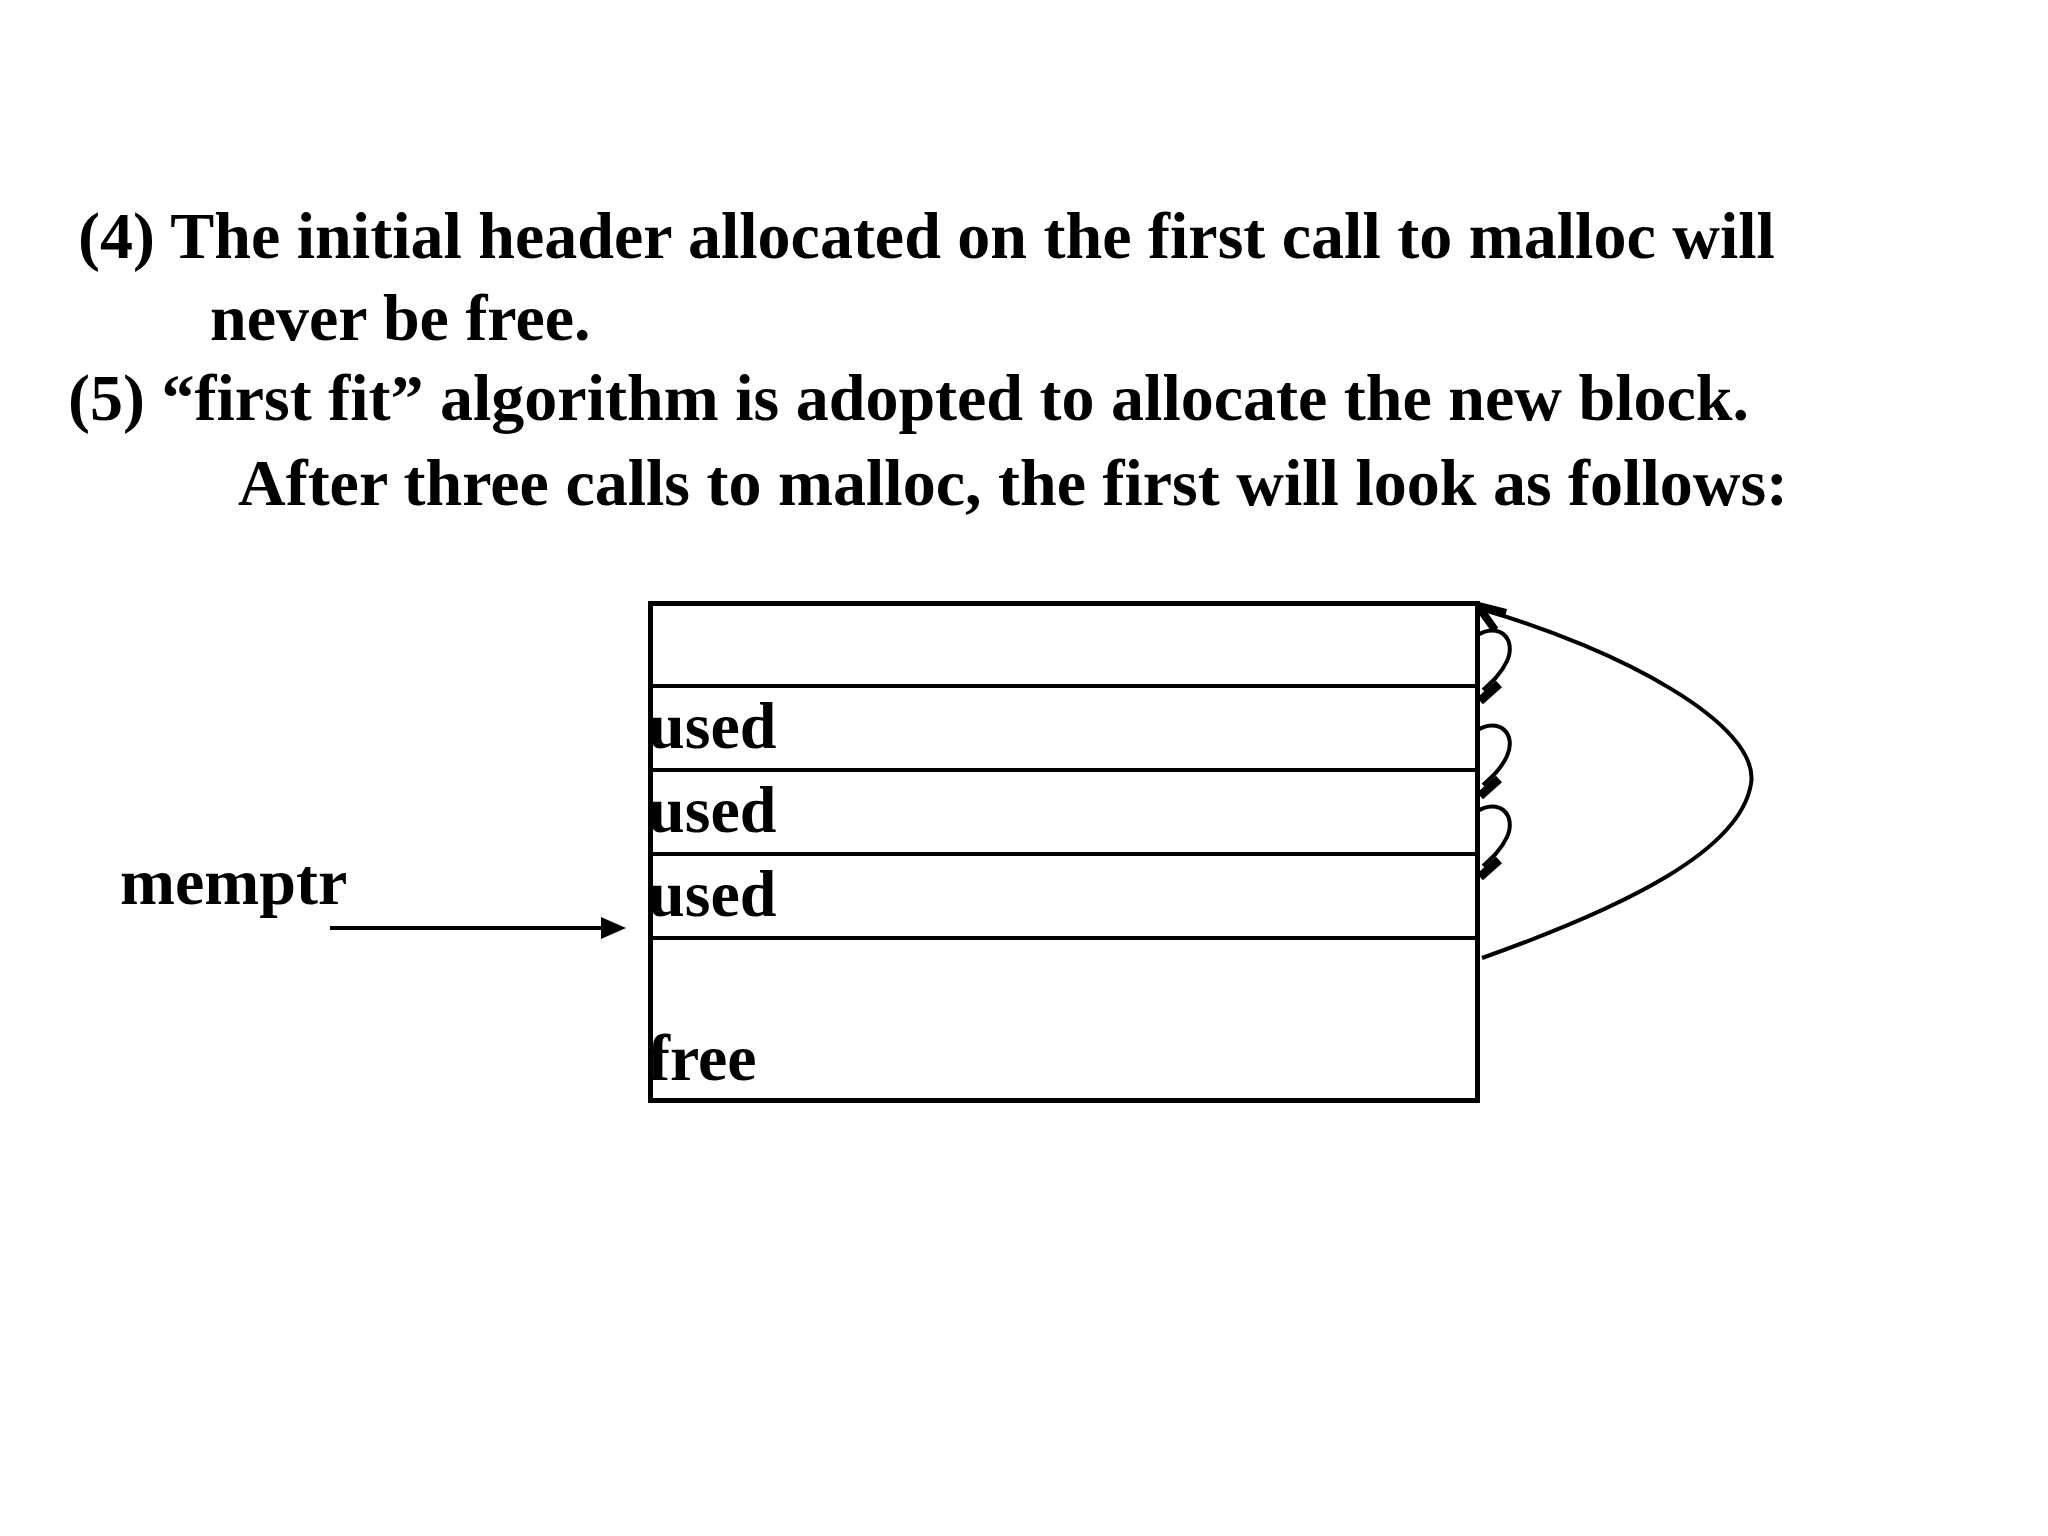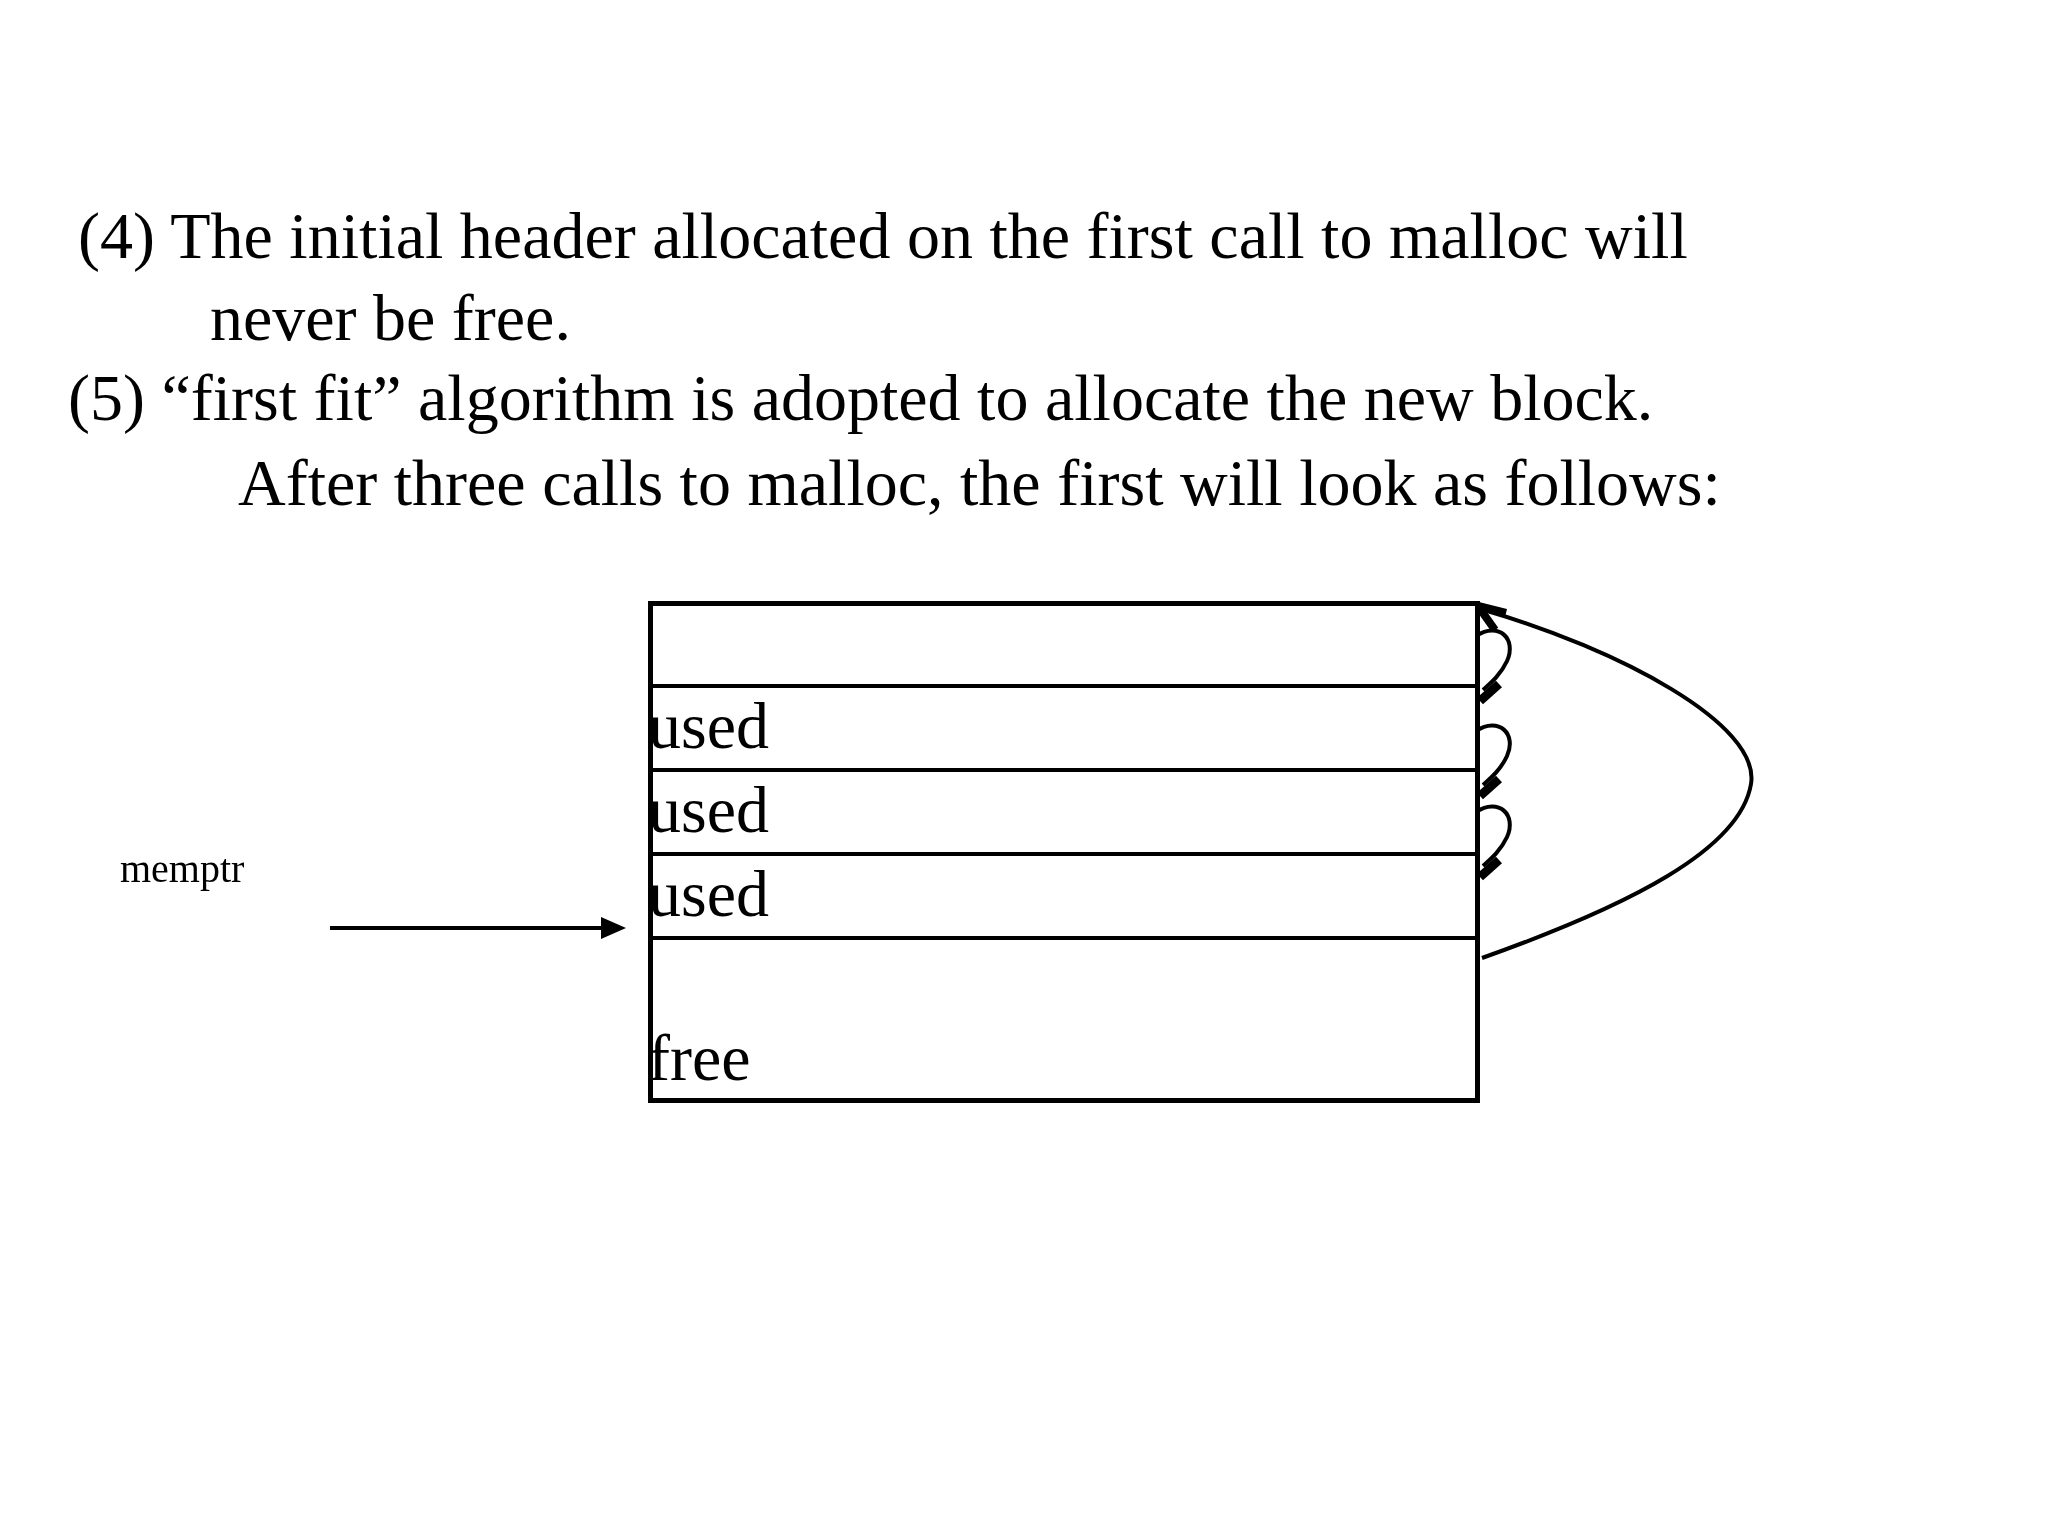--- a/index.html
+++ b/index.html
@@ -5,20 +5,21 @@
   :root { --ink:#000000; --background:#ffffff; }
   * { margin:0; padding:0; box-sizing:border-box; }
   html,body { background: var(--background,#fff); }
   #slide {
     position:relative;
     width:1911px; height:1536px;
     background: var(--background,#fff);
     color: var(--ink,#000);
     font-family:"Liberation Serif","DejaVu Serif",serif;
     overflow:hidden;
+    font-weight:bold;
   }
   .tline {
     position:absolute;
     font-size:66px;
     line-height:1;
     white-space:nowrap;
     color:var(--ink,#000);
   }
   .memlist-box {
     position:absolute;
@@ -35,21 +36,21 @@
     position:absolute;
     left:648px; width:832px;
     text-align:left;
     font-size:66px; line-height:1;
     white-space:nowrap;
     color:var(--ink,#000);
   }
   .memptr-label {
     position:absolute;
     left:120px; top:849px;
-    font-size:40px; line-height:1;
+    font-size:66px; line-height:1;
     white-space:nowrap;
     color:var(--ink,#000);
   }
   svg.overlay {
     position:absolute; left:0; top:0;
     width:2048px; height:1536px;
     pointer-events:none;
   }
   .ink-stroke { stroke:var(--ink,#000); fill:none; }
   .ink-fill   { fill:var(--ink,#000); stroke:none; }

